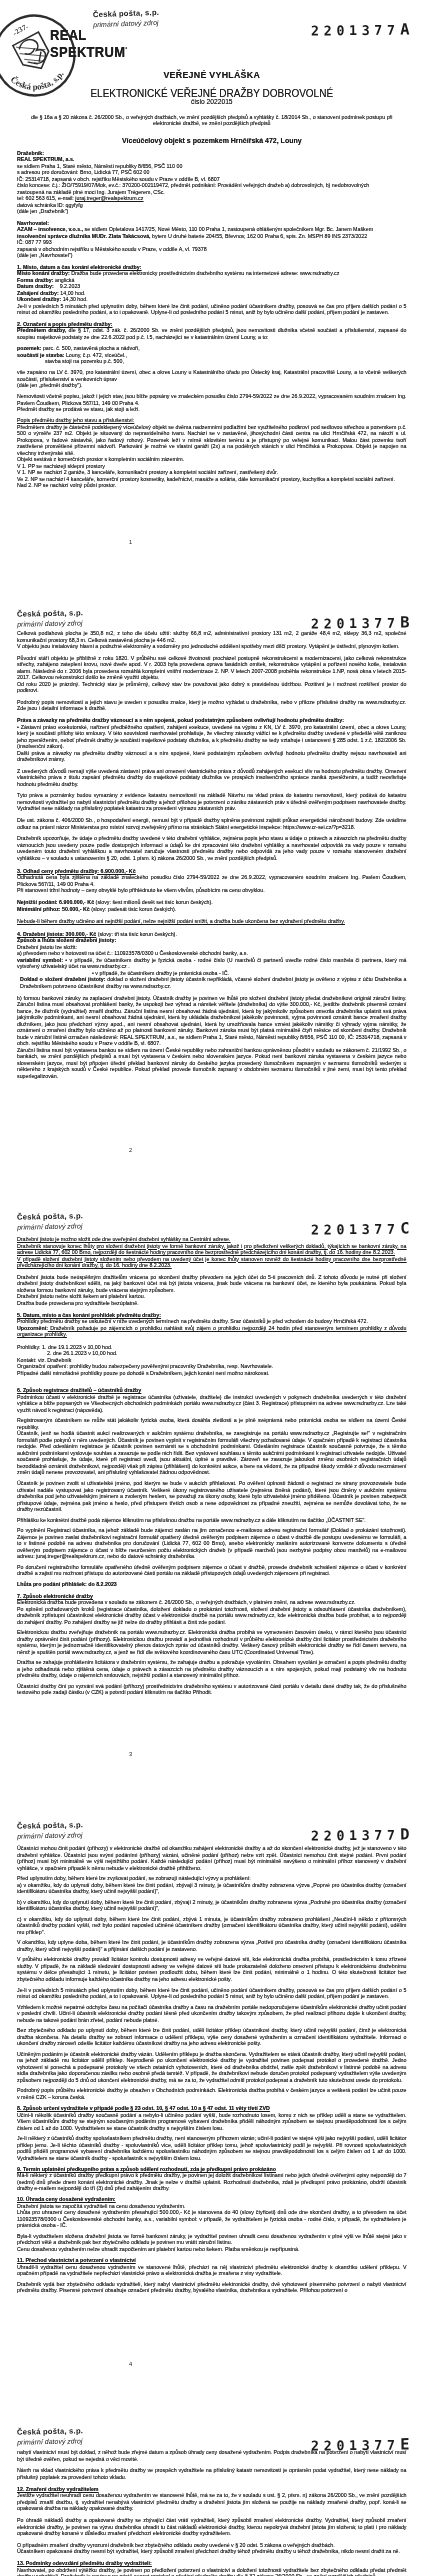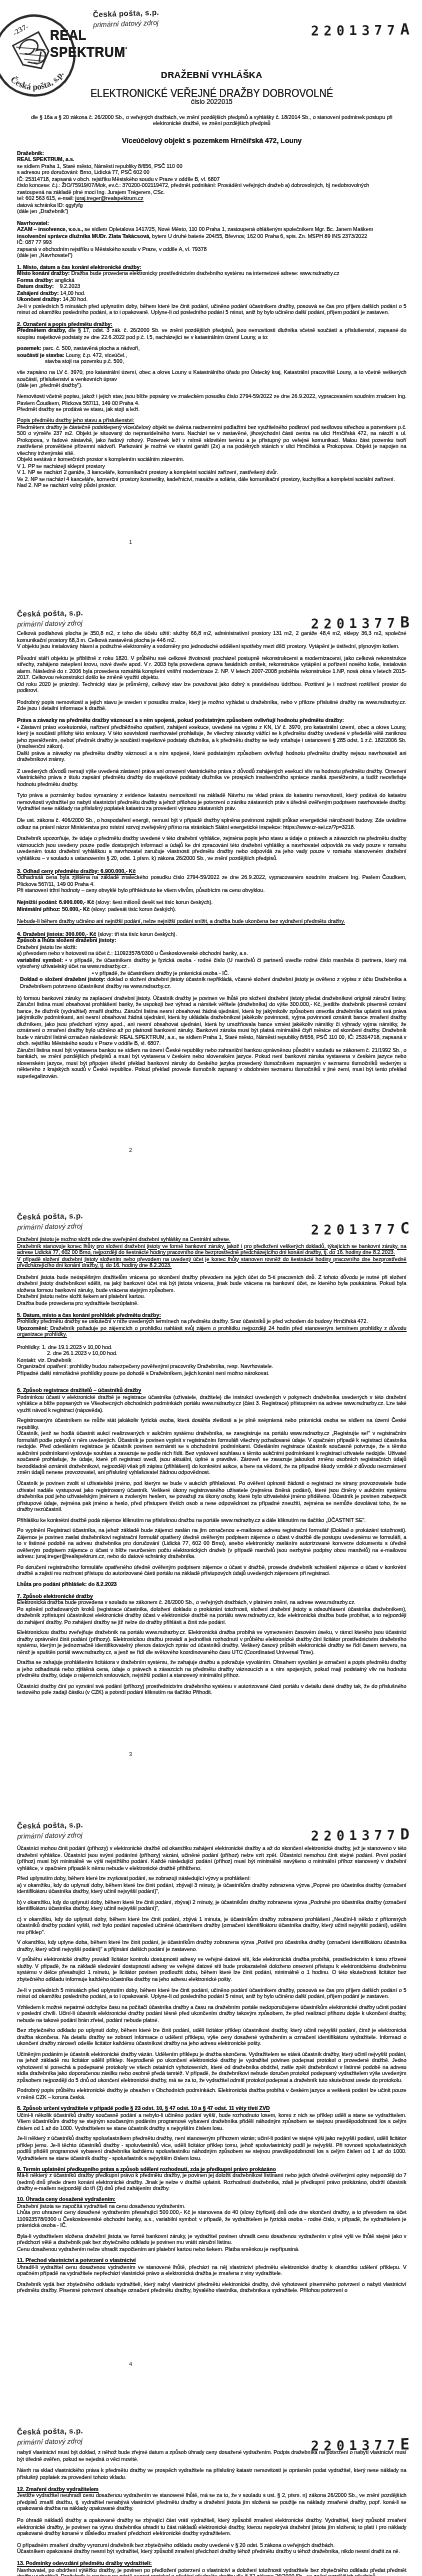--- a/index.html
+++ b/index.html
@@ -69,21 +69,21 @@
       <div><span>SPEKTRUM</span><span class="reg">°</span></div>
     </div>
     <div class="post-header">
       <div class="post-name">Česká pošta, s.p.</div>
       <div class="post-sub">primární datový zdroj</div>
     </div>
     <div class="batch-stamp">
       <span>2201377</span><span class="batch-letter">A</span>
     </div>
     <div class="page-body" style="padding-top:70px">
-        <div class="blk b-title"><span>DRAŽEBNÍ VYHLÁŠKA</span></div>
+        <div class="blk b-title"><span>VEŘEJNÉ VYHLÁŠKA</span></div>
         <div class="gap" style="height: 9.3px;"></div>
         <div class="blk b-sub"><span>ELEKTRONICKÉ VEŘEJNÉ DRAŽBY DOBROVOLNÉ</span></div>
         <div class="blk b-sub2"><span>číslo 2022015</span></div>
         <div class="gap" style="height: 7.2px;"></div>
         <div class="blk b-ctr"><span>dle § 16a a § 20 zákona č. 26/2000 Sb., o veřejných dražbách, ve znění pozdějších předpisů a vyhlášky č. 18/2014 Sb., o stanovení podmínek postupu při elektronické dražbě, ve znění pozdějších předpisů</span></div>
         <div class="gap" style="height: 10.3px;"></div>
         <div class="blk b-obj"><span>Víceúčelový objekt s pozemkem Hrnčířská 472, Louny</span></div>
         <div class="gap" style="height: 4.1px;"></div>
         <div class="blk b-p"><span class="bold">Dražebník:</span></div>
         <div class="blk b-p"><span class="bold">REAL SPEKTRUM, a.s.</span></div>

